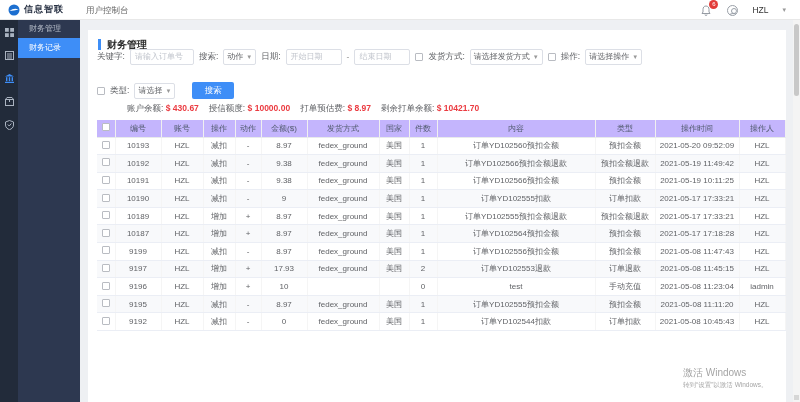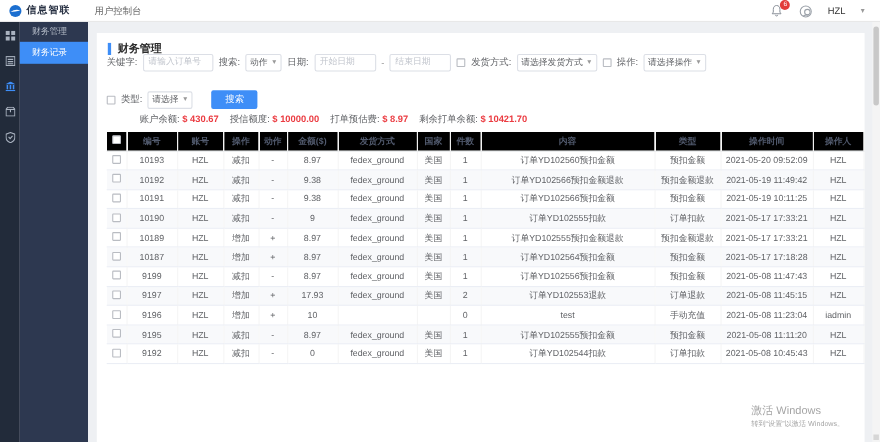--- a/index.html
+++ b/index.html
@@ -53,21 +53,21 @@
   .dash{font-size:8.5px;color:#999;}
 
   
   .summary{position:absolute;left:9px;top:73px;display:flex;align-items:center;gap:6px;font-size:8.5px;margin-left:30px;}
   .sum-label{color:#606266;}
   .sum-value{color:#eb3b41;font-weight:bold;margin-right:4px;}
 
   
   .tbl-wrap{position:absolute;left:9px;top:90px;width:688px;}
   table{border-collapse:collapse;table-layout:fixed;width:688px;}
-  th{background:#000000;font-size:8px;color:#515a6e;font-weight:bold;height:17px;
+  th{background:#c4b5fd;font-size:8px;color:#515a6e;font-weight:normal;height:17px;
     border-bottom:1px solid #e8eaec;border-right:1px solid #f0f0f0;text-align:center;overflow:hidden;}
   td{font-size:8px;color:#606266;height:17.6px;border-bottom:1px solid #ebeef5;
     border-right:1px solid #f5f5f5;text-align:center;overflow:hidden;padding:0 2px;}
   tbody tr:nth-child(even){background:#f8f9fb;}
   th:nth-child(1),td:nth-child(1){width:18px;}
   th:nth-child(2),td:nth-child(2){width:46px;}
   th:nth-child(3),td:nth-child(3){width:42px;}
   th:nth-child(4),td:nth-child(4){width:32px;}
   th:nth-child(5),td:nth-child(5){width:26px;}
   th:nth-child(6),td:nth-child(6){width:46px;}

